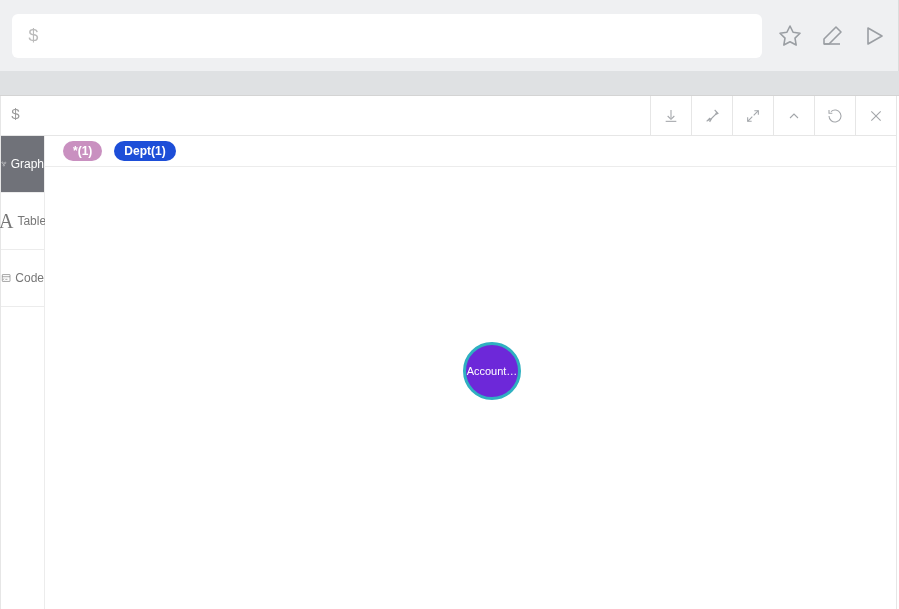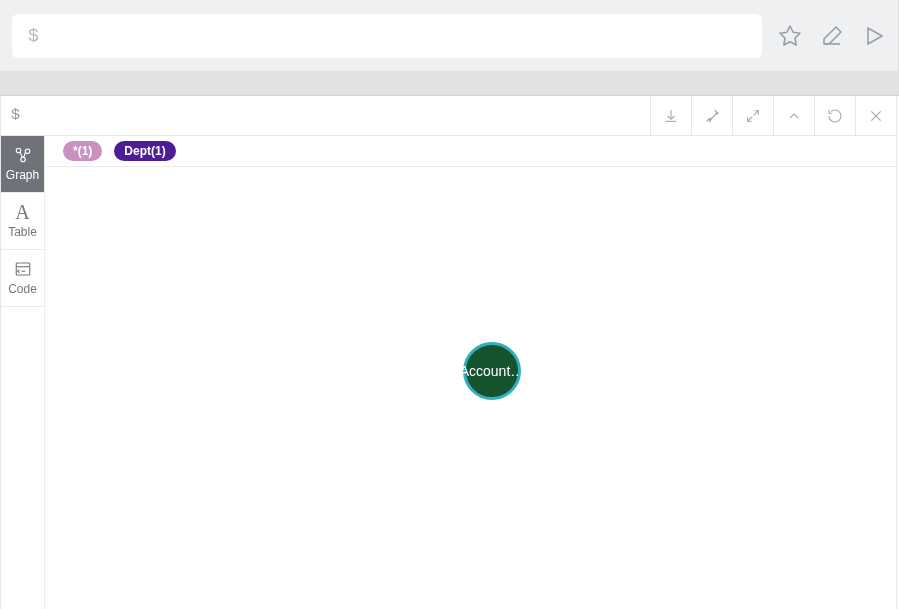--- a/index.html
+++ b/index.html
@@ -85,21 +85,21 @@
     }
     .view-tabs {
       width: 44px;
       display: flex;
       flex-direction: column;
       border-right: 1px solid #ececec;
     }
     .view-tab {
       height: 57px;
       display: flex;
-      flex-direction: column;
+      flex-direction: row;
       align-items: center;
       justify-content: center;
       gap: 4px;
       font-size: 12px;
       color: #777;
       cursor: pointer;
       border-bottom: 1px solid #ececec;
     }
     .view-tab.active {
       background: #707279;
@@ -125,40 +125,40 @@
       border-radius: 11px;
       padding: 0 10px;
       font-size: 12px;
       font-weight: 700;
       color: #fff;
       display: flex;
       align-items: center;
       cursor: pointer;
     }
     .chip-star { background: #c990c0; }
-    .chip-dept { background: #4c1d95; }
+    .chip-dept { background: #1d4ed8; }
     .graph-canvas {
       flex: 1;
       position: relative;
       background: #fff;
     }
     .node-circle {
       position: absolute;
       left: 418px;
       top: 175px;
       width: 58px;
       height: 58px;
       border-radius: 50%;
-      background: #14532d;
+      background: #6d28d9;
       border: 3px solid #2fb0c1;
       display: flex;
       align-items: center;
       justify-content: center;
       color: #fff;
-      font-size: 14px;
+      font-size: 11px;
       cursor: pointer;
       user-select: none;
     }
     .status-bar {
       height: 40px;
       display: flex;
       align-items: center;
       padding-left: 22px;
       font-size: 14px;
       color: #555;

